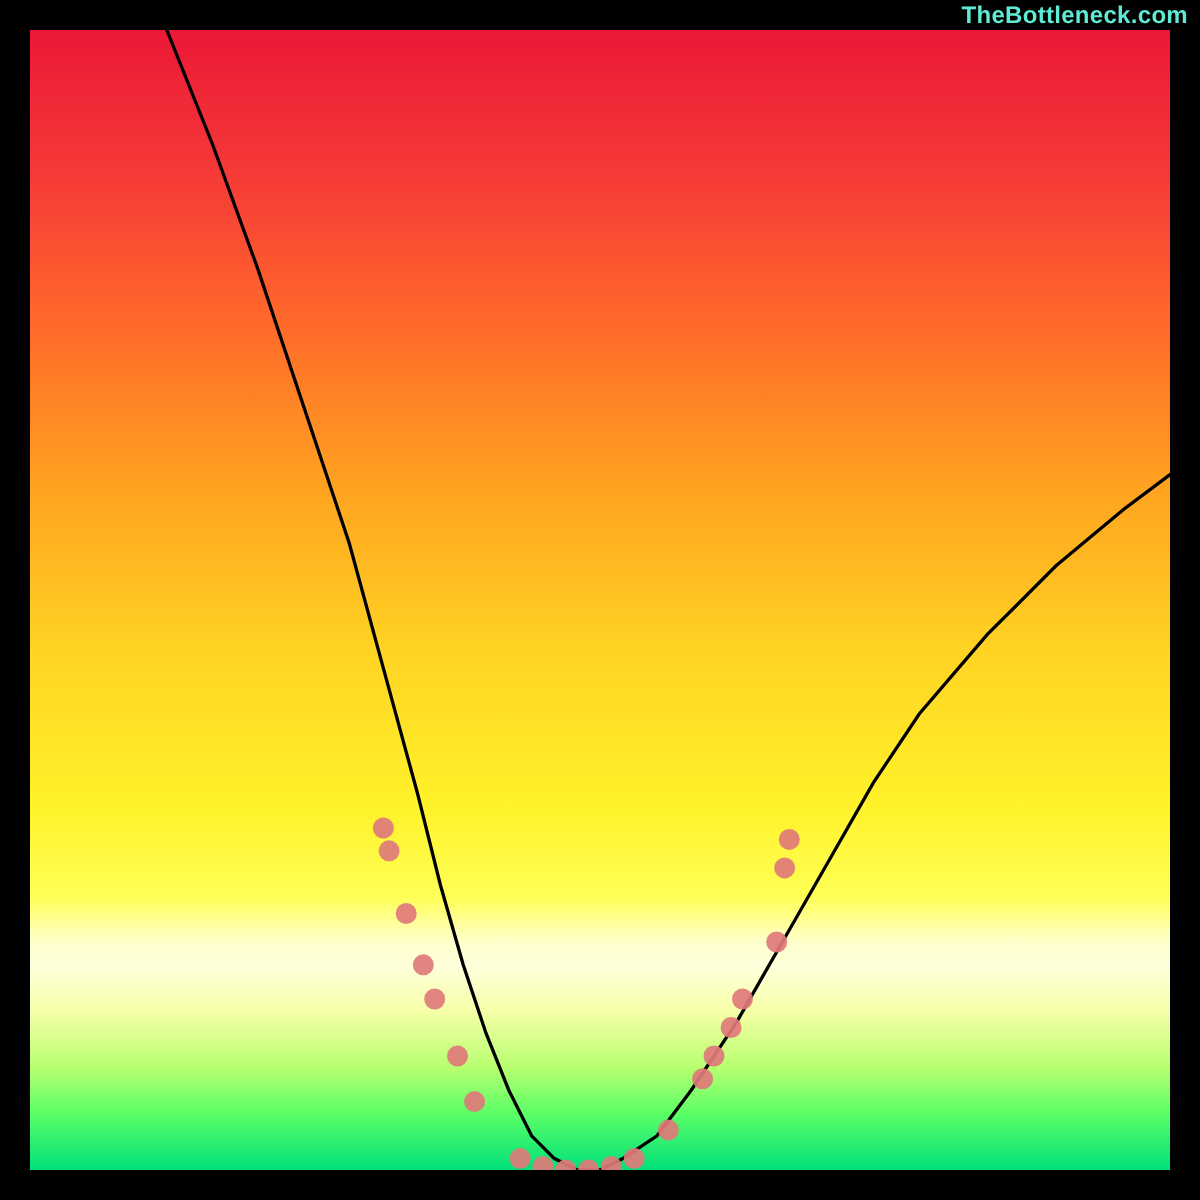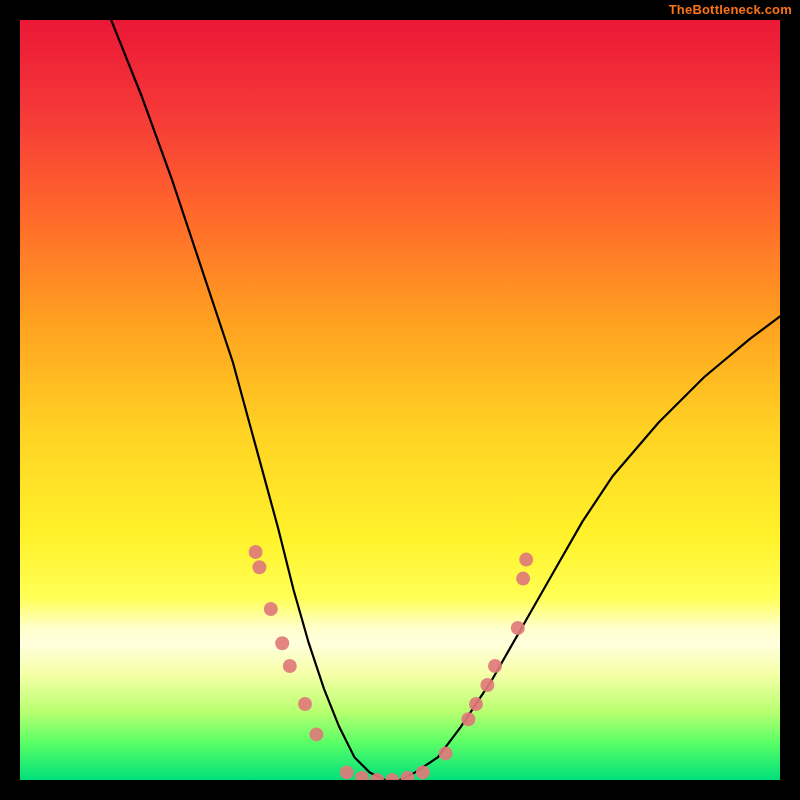--- a/index.html
+++ b/index.html
@@ -55,23 +55,23 @@
     position: absolute;
     left: 0; top: 0;
     width: 760px;
     height: 760px;
     overflow: visible;
   }
   .watermark {
     position: absolute;
     top: 2px;
     right: 8px;
-    font-size: 13px;
+    font-size: 16px;
     font-weight: 600;
-    color: #f97316;
+    color: #5eead4;
     letter-spacing: 0.2px;
     user-select: none;
   }
 </style>
 </head>
 <body>
 
 <div class="stage">
   <div class="plot">
     <svg class="curve" viewBox="0 0 760 760" preserveAspectRatio="none">

